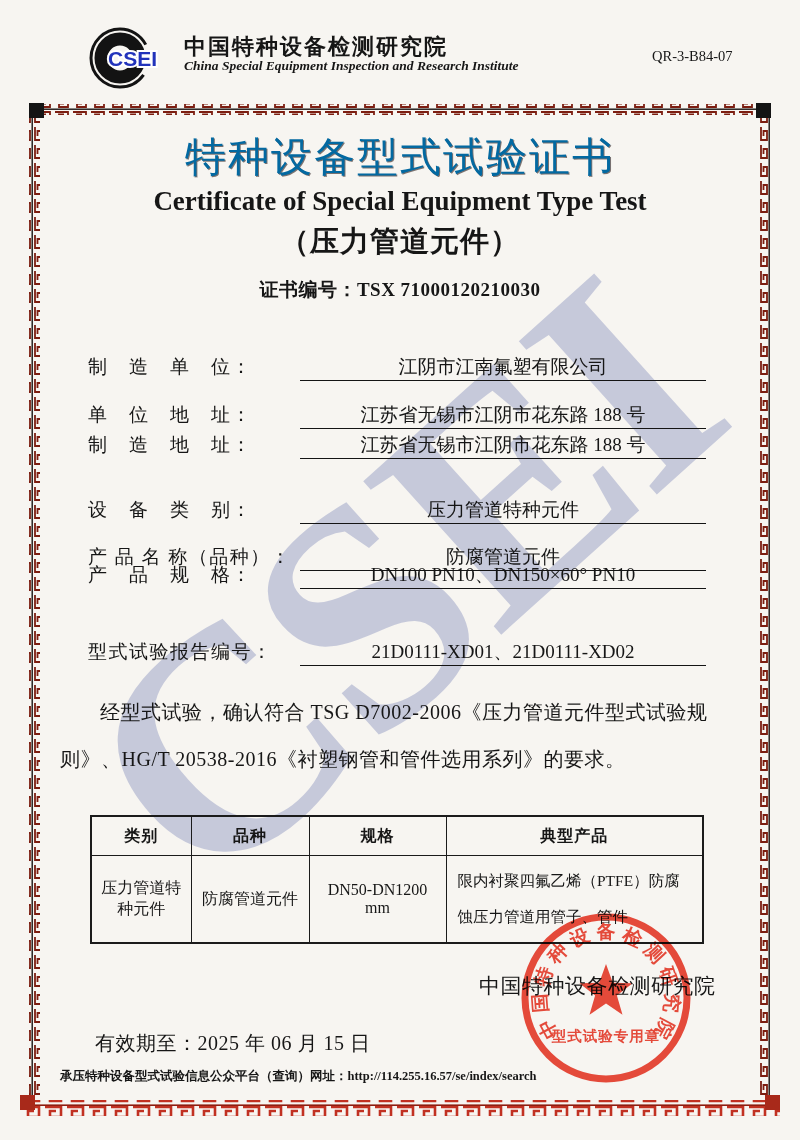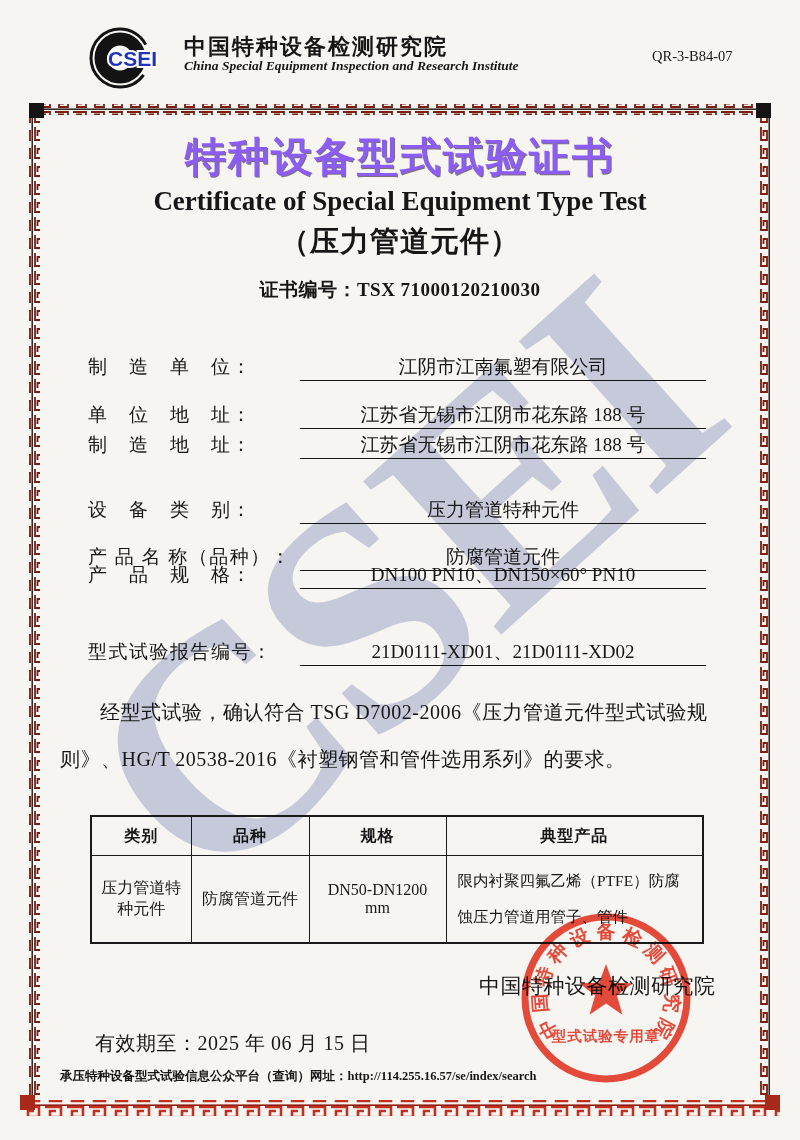--- a/index.html
+++ b/index.html
@@ -17,21 +17,21 @@
   .content{position:absolute;left:0;top:0;width:800px;height:1140px;z-index:3;color:#161616;}
 
   
   .org-cn{position:absolute;left:184px;top:32px;font-size:22px;font-weight:bold;letter-spacing:2px;}
   .org-en{position:absolute;left:184px;top:58px;font-size:13.5px;font-weight:bold;font-style:italic;}
   .form-code{position:absolute;left:652px;top:48px;font-size:14.5px;}
   .logo{position:absolute;left:86px;top:24px;}
 
   
   .title-cn{position:absolute;left:0;top:130px;width:800px;text-align:center;
-    font-size:41px;font-weight:bold;color:#8b5cf6;letter-spacing:2px;
+    font-size:41px;font-weight:normal;color:#0369a1;letter-spacing:2px;
     text-shadow:1px 1px 0 rgba(20,5,5,.55);}
   .title-en{position:absolute;left:0;top:186px;width:800px;text-align:center;
     font-size:27px;font-weight:bold;}
   .title-cat{position:absolute;left:0;top:222px;width:800px;text-align:center;
     font-size:29px;font-weight:bold;letter-spacing:1px;}
   .cert-no{position:absolute;left:0;top:277px;width:800px;text-align:center;
     font-size:19px;font-weight:bold;letter-spacing:.5px;}
 
   
   .frow{position:absolute;left:0;width:800px;height:30px;}

